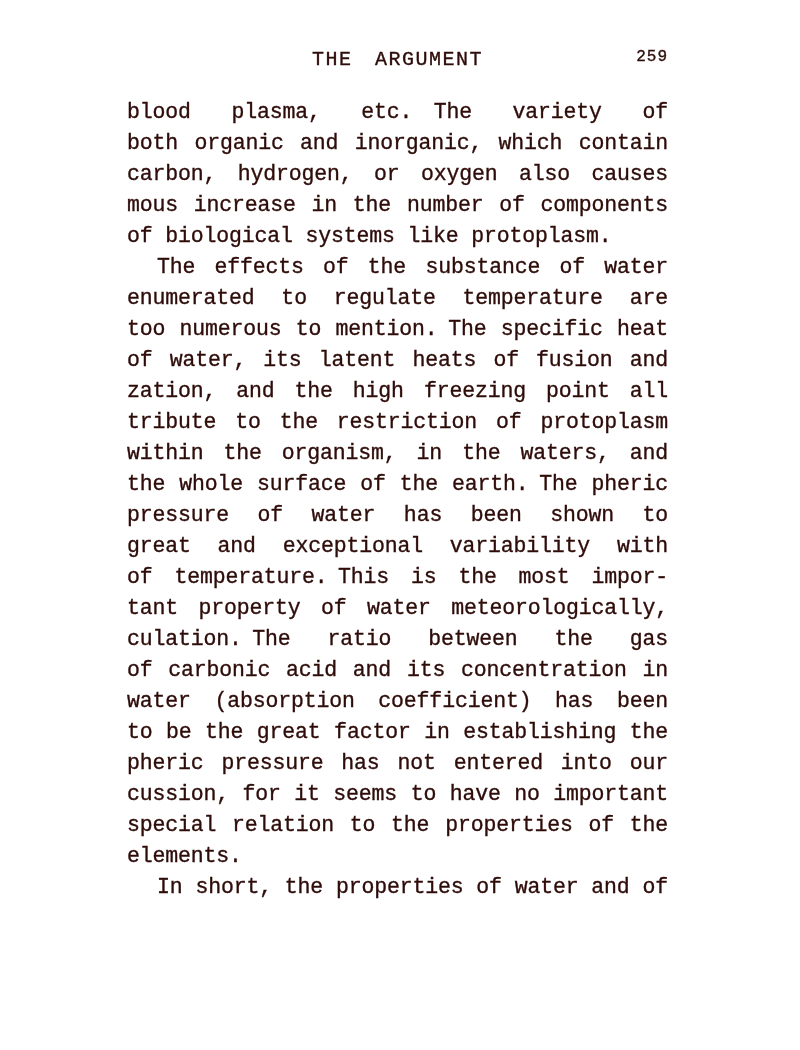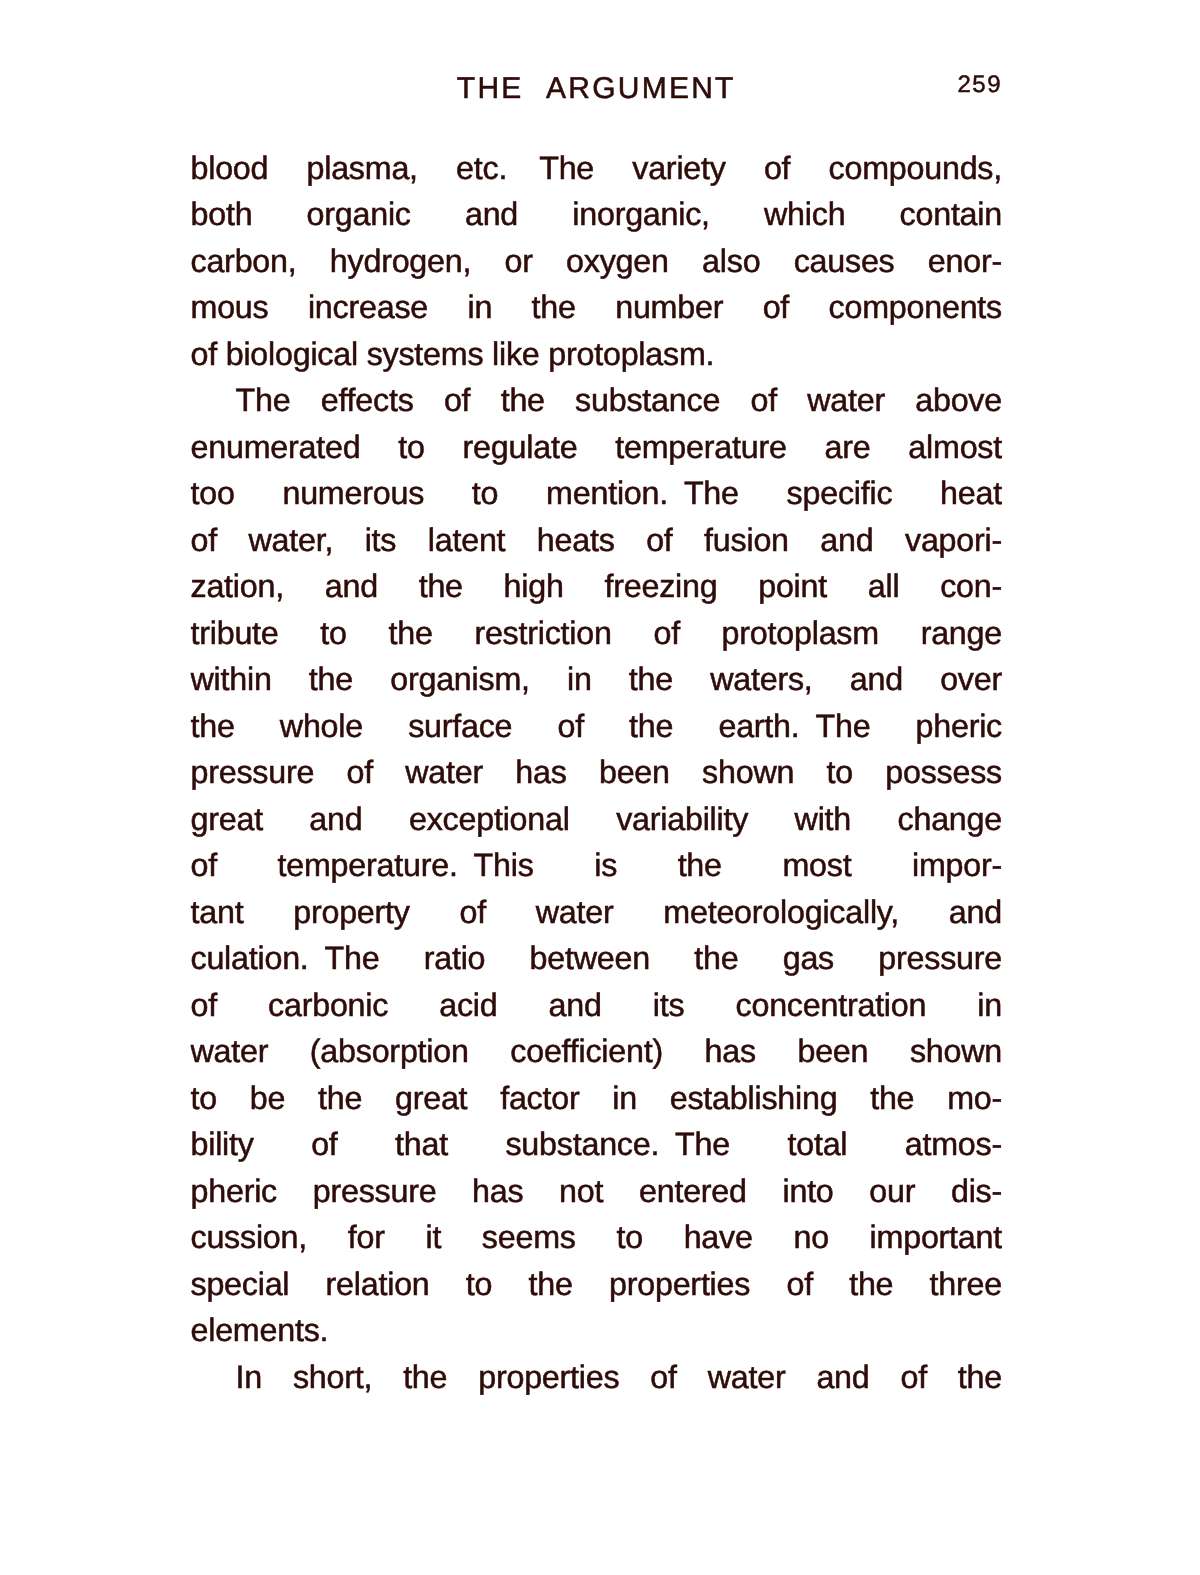--- a/index.html
+++ b/index.html
@@ -8,21 +8,21 @@
     background: #ffffff;
     width: 800px;
     height: 1050px;
     overflow: hidden;
   }
   .page {
     position: relative;
     width: 800px;
     height: 1050px;
     background: var(--paper, #ffffff);
-    font-family: Liberation Sans, sans-serif;
+    font-family: Liberation Mono, monospace;
     color: var(--ink, #2e0c09);
   }
   .running-head {
     position: absolute;
     left: 127px;
     top: 48px;
     width: 541px;
     height: 28px;
   }
   .chapter-title {
@@ -96,20 +96,19 @@
       <div class="line just">within the organism, in the waters, and over</div>
       <div class="line just">the whole surface of the earth. The pheric</div>
       <div class="line just">pressure of water has been shown to possess</div>
       <div class="line just">great and exceptional variability with change</div>
       <div class="line just">of temperature. This is the most impor-</div>
       <div class="line just">tant property of water meteorologically, and</div>
       <div class="line just">culation. The ratio between the gas pressure</div>
       <div class="line just">of carbonic acid and its concentration in</div>
       <div class="line just">water (absorption coefficient) has been shown</div>
       <div class="line just">to be the great factor in establishing the mo-</div>
-      <div class="line just">bility of that substance. The total atmos-</div>
       <div class="line just">pheric pressure has not entered into our dis-</div>
       <div class="line just">cussion, for it seems to have no important</div>
       <div class="line just">special relation to the properties of the three</div>
       <div class="line flush">elements.</div>
       <div class="line just indent">In short, the properties of water and of the</div>
     </div>
 </div>
 
 </body></html>

